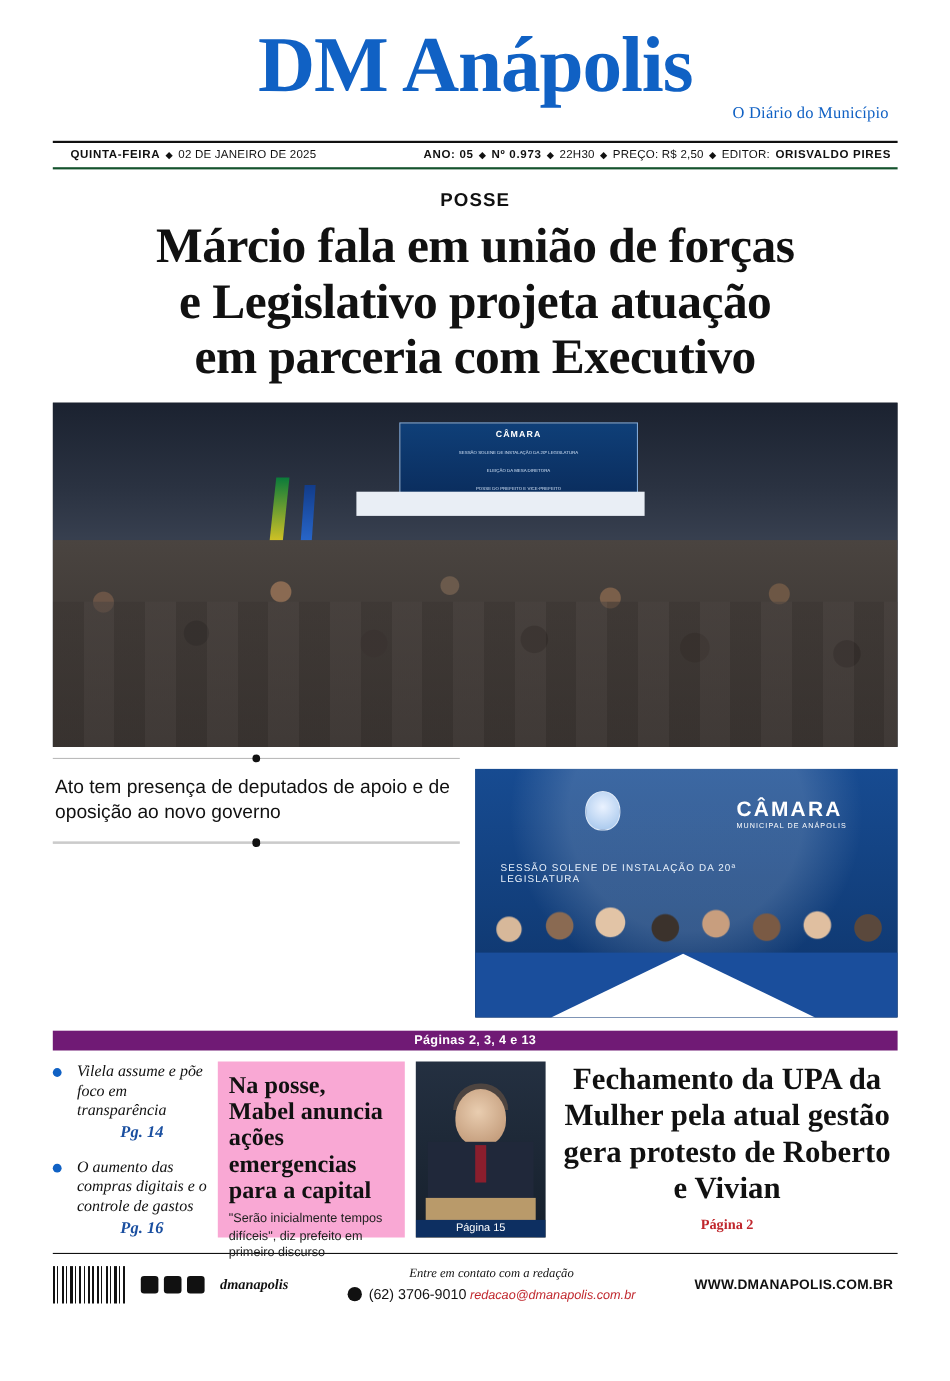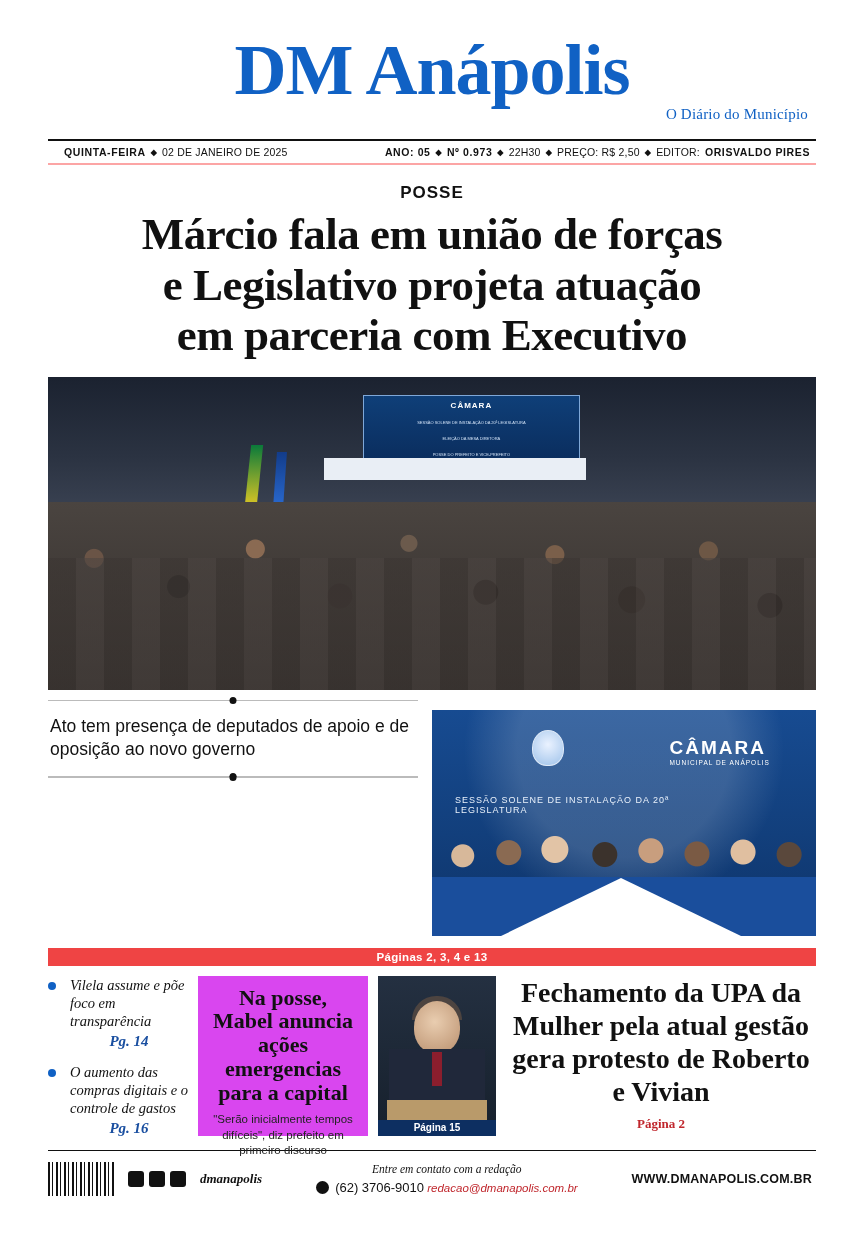--- a/index.html
+++ b/index.html
@@ -12,21 +12,21 @@
   }
   .page{
     position:relative;
     width:864px;height:1255px;
     box-sizing:border-box;
     padding:0 48px;
   }
 
   
   .masthead{
-    padding-top:36px;
+    padding-top:25px;
     text-align:center;
   }
   .masthead-title{
     font-family:"Liberation Serif", serif;
     font-weight:bold;
     font-size:72px;
     line-height:0.95;
     letter-spacing:-1px;
     color:#1061c4;
     margin:0;
@@ -37,21 +37,21 @@
     color:#1061c4;
     text-align:right;
     margin:2px 8px 0 0;
     letter-spacing:0.2px;
   }
 
   
   .infobar{
     margin-top:16px;
     border-top:2px solid #111;
-    border-bottom:2px solid #fca5a5;
+    border-bottom:2px solid #14532d;
     height:22px;
     display:flex;
     align-items:center;
     justify-content:space-between;
     font-size:10.5px;
     letter-spacing:0.2px;
   }
   .infobar .left{padding-left:16px;display:flex;align-items:center;gap:5px;}
   .infobar .right{padding-right:6px;display:flex;align-items:center;gap:5px;}
   .caps{font-weight:bold;text-transform:uppercase;letter-spacing:0.6px;}
@@ -164,57 +164,57 @@
       radial-gradient(circle at 69% 57%, #7a5a44 0 12px, transparent 13px),
       radial-gradient(circle at 81% 54%, #e0bfa0 0 12px, transparent 13px),
       radial-gradient(circle at 93% 58%, #5a483c 0 12px, transparent 13px);}
   .inset-tablecloth{position:absolute;left:0;bottom:0;width:100%;height:26%;background:#1a4e9c;}
   .inset-wedge{position:absolute;left:18%;bottom:0;width:0;height:0;
     border-left:120px solid transparent;border-right:120px solid transparent;border-bottom:58px solid #fff;}
 
   
   .pagesbar{
     margin-top:12px;
-    height:18px;background:#ef4444;color:#fff;
+    height:18px;background:#701a75;color:#fff;
     display:flex;align-items:center;justify-content:center;
     font-size:11.5px;font-weight:bold;letter-spacing:0.3px;
   }
 
   
   .bottom{
     margin-top:10px;display:flex;gap:10px;height:160px;
   }
   .col-left{width:140px;font-family:"Liberation Serif", serif;font-style:italic;}
   .mini{
     display:flex;gap:14px;margin-bottom:12px;
   }
   .mini .dot{width:8px;height:8px;border-radius:50%;background:#1061c4;margin-top:6px;flex:none;}
   .mini .txt{font-size:14.5px;line-height:1.25;color:#111;}
   .mini .pg{display:block;font-weight:bold;text-align:center;margin-top:2px;color:#1a4fa0;font-size:15px;}
 
   .col-box{
-    width:170px;background:#d946ef;padding:8px 10px;box-sizing:border-box;text-align:center;
+    width:170px;background:#f9a8d4;padding:8px 10px;box-sizing:border-box;
   }
   .col-box h3{
     font-family:"Liberation Serif", serif;font-size:22px;line-height:1.08;margin:2px 0 8px 0;font-weight:bold;
   }
   .col-box p{
     font-size:11.5px;line-height:1.35;margin:0;color:#222;
   }
   .col-photo{
     width:118px;position:relative;background:linear-gradient(#243041,#16202c);overflow:hidden;
   }
   .cp-head{position:absolute;left:50%;top:16%;width:46px;height:52px;border-radius:50% 50% 45% 45%;
     background:radial-gradient(circle at 45% 40%,#e9cdb0,#b98f6d);transform:translateX(-50%);}
   .cp-hair{position:absolute;left:50%;top:13%;width:50px;height:24px;border-radius:25px 25px 0 0;background:#4d4440;transform:translateX(-50%);}
   .cp-body{position:absolute;left:50%;top:46%;width:96px;height:40%;background:#20283a;transform:translateX(-50%);}
   .cp-tie{position:absolute;left:50%;top:48%;width:10px;height:34px;background:#8b1e2d;transform:translateX(-50%);}
   .cp-podium{position:absolute;left:8%;bottom:0;width:84%;height:22%;background:#b99a6a;}
   .cp-cap{position:absolute;left:0;bottom:0;width:100%;height:16px;background:#0d2f61;color:#fff;
-    font-size:10px;font-weight:bold;display:flex;align-items:center;justify-content:center;}
+    font-size:10px;font-weight:normal;display:flex;align-items:center;justify-content:center;}
   .col-right{flex:1;text-align:center;font-family:"Liberation Serif", serif;}
   .col-right h2{
     font-size:28px;line-height:1.18;margin:0;font-weight:bold;
   }
   .col-right .pgref{color:#c0272d;font-weight:bold;font-size:13px;margin-top:8px;display:block;}
 
   
   .footer{
     margin-top:14px;border-top:1px solid #111;padding-top:10px;
     display:flex;align-items:center;gap:14px;

